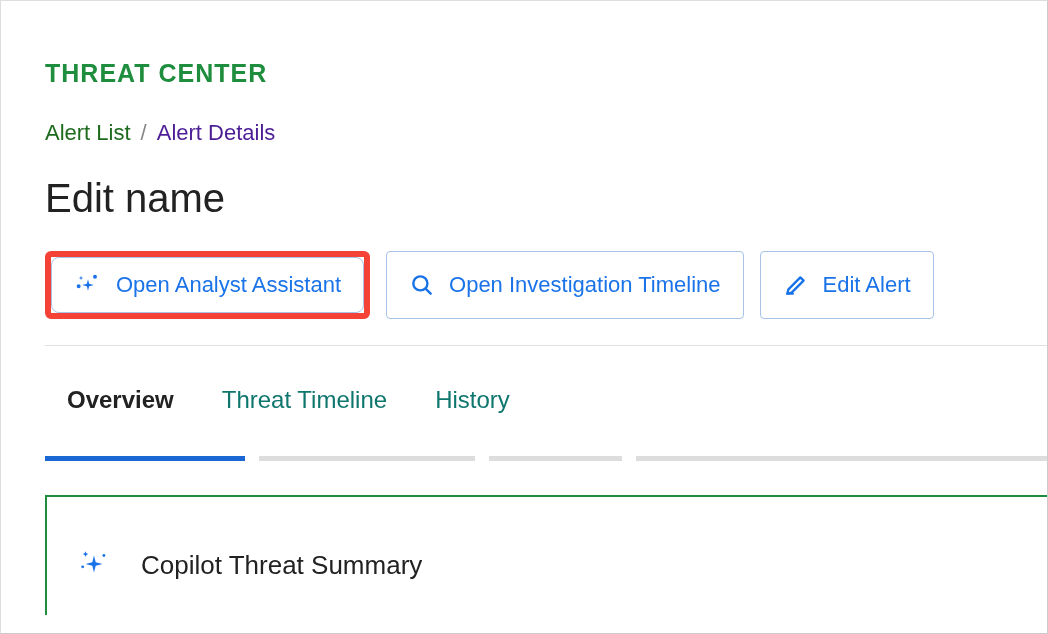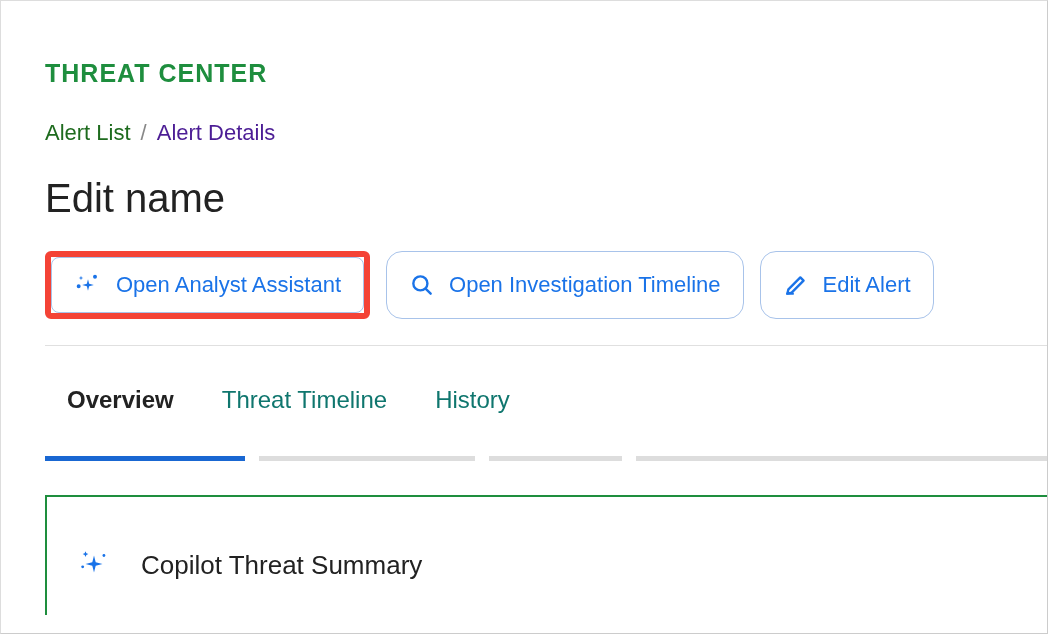--- a/index.html
+++ b/index.html
@@ -54,21 +54,21 @@
     .action-btn {
       display: inline-flex;
       align-items: center;
       gap: 14px;
       border: 1.5px solid #a8c3ea;
       background: #fff;
       color: #1a73e8;
       font-size: 22px;
       font-weight: 500;
       padding: 13px 22px;
-      border-radius: 16px;
+      border-radius: 4px;
       cursor: pointer;
       white-space: nowrap;
     }
     .highlight-box {
       border: 6px solid #f44336;
       border-radius: 6px;
       display: inline-flex;
       padding: 0;
     }
     .highlight-box .action-btn {

